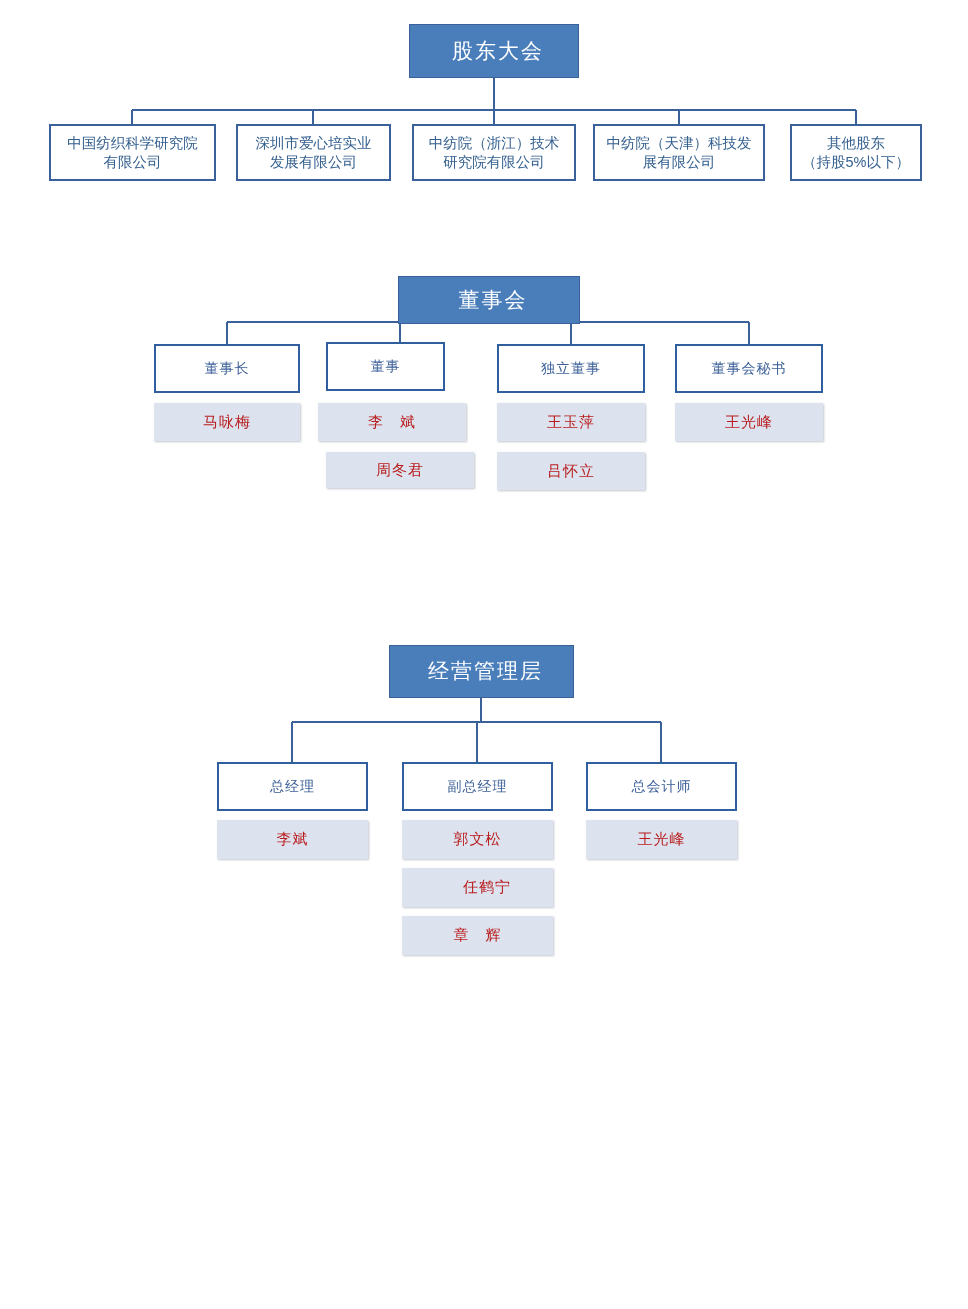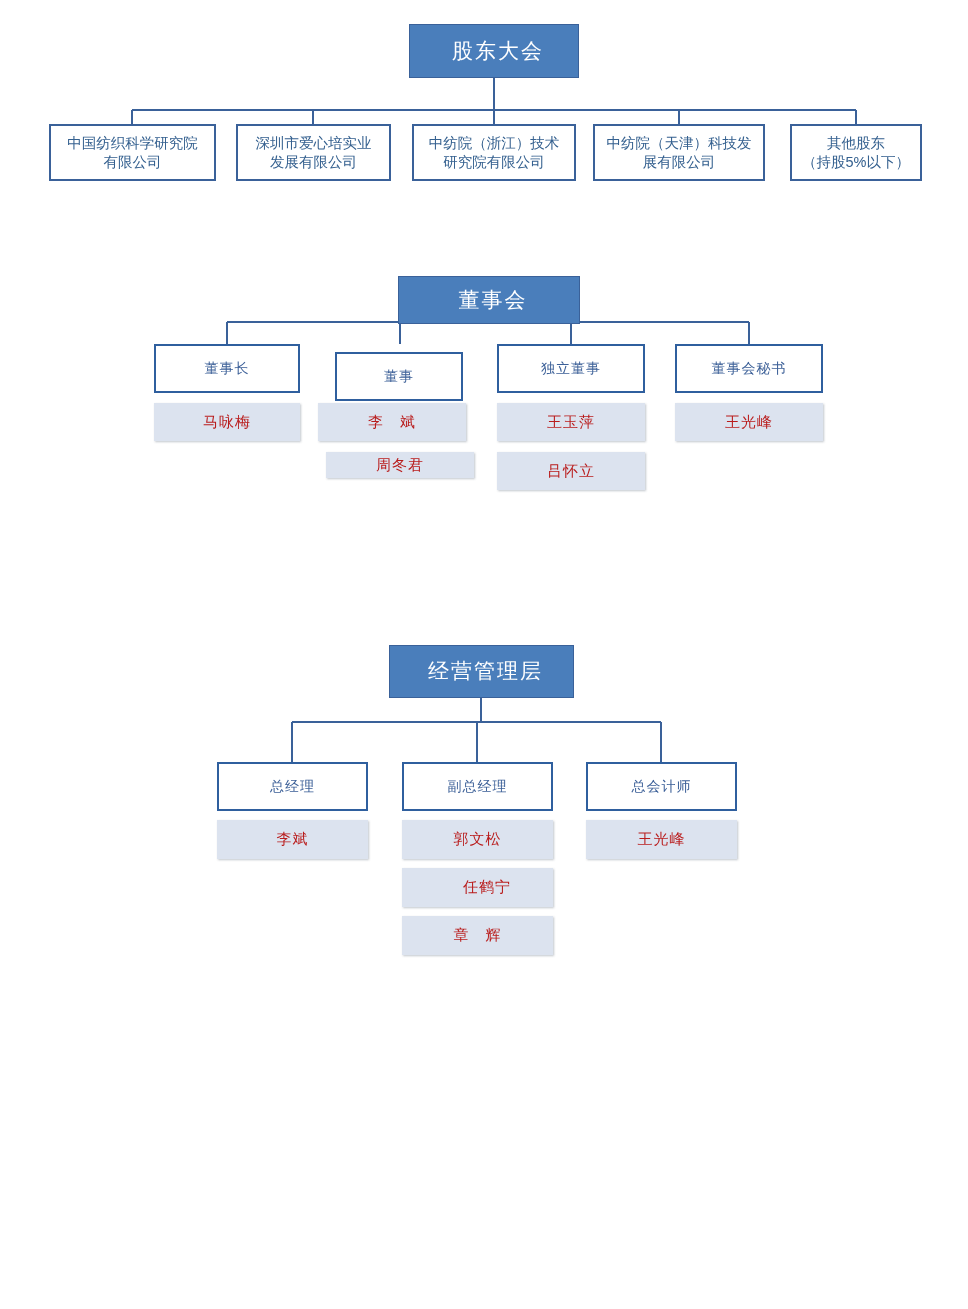--- a/index.html
+++ b/index.html
@@ -142,27 +142,27 @@
     <span class="node-text">董事会</span>
   </div>
 
   <div class="node role-node" style="left:154px; top:344px; width:146px; height:49px;">
     <span class="node-text">董事长</span>
   </div>
   <div class="node person-node" style="left:154px; top:403px; width:146px; height:38px;">
     <span class="node-text">马咏梅</span>
   </div>
 
-  <div class="node role-node" style="left:326px; top:352px; width:128px; height:49px;margin-left:9px;">
+  <div class="node role-node" style="left:326px; top:342px; width:119px; height:49px;">
     <span class="node-text">董事</span>
   </div>
   <div class="node person-node" style="left:318px; top:403px; width:148px; height:38px;">
     <span class="node-text">李　斌</span>
   </div>
-  <div class="node person-node" style="left:326px; top:452px; width:148px; height:26px;">
+  <div class="node person-node" style="left:326px; top:452px; width:148px; height:36px;">
     <span class="node-text">周冬君</span>
   </div>
 
   <div class="node role-node" style="left:497px; top:344px; width:148px; height:49px;">
     <span class="node-text">独立董事</span>
   </div>
   <div class="node person-node" style="left:497px; top:403px; width:148px; height:38px;">
     <span class="node-text">王玉萍</span>
   </div>
   <div class="node person-node" style="left:497px; top:452px; width:148px; height:38px;">

